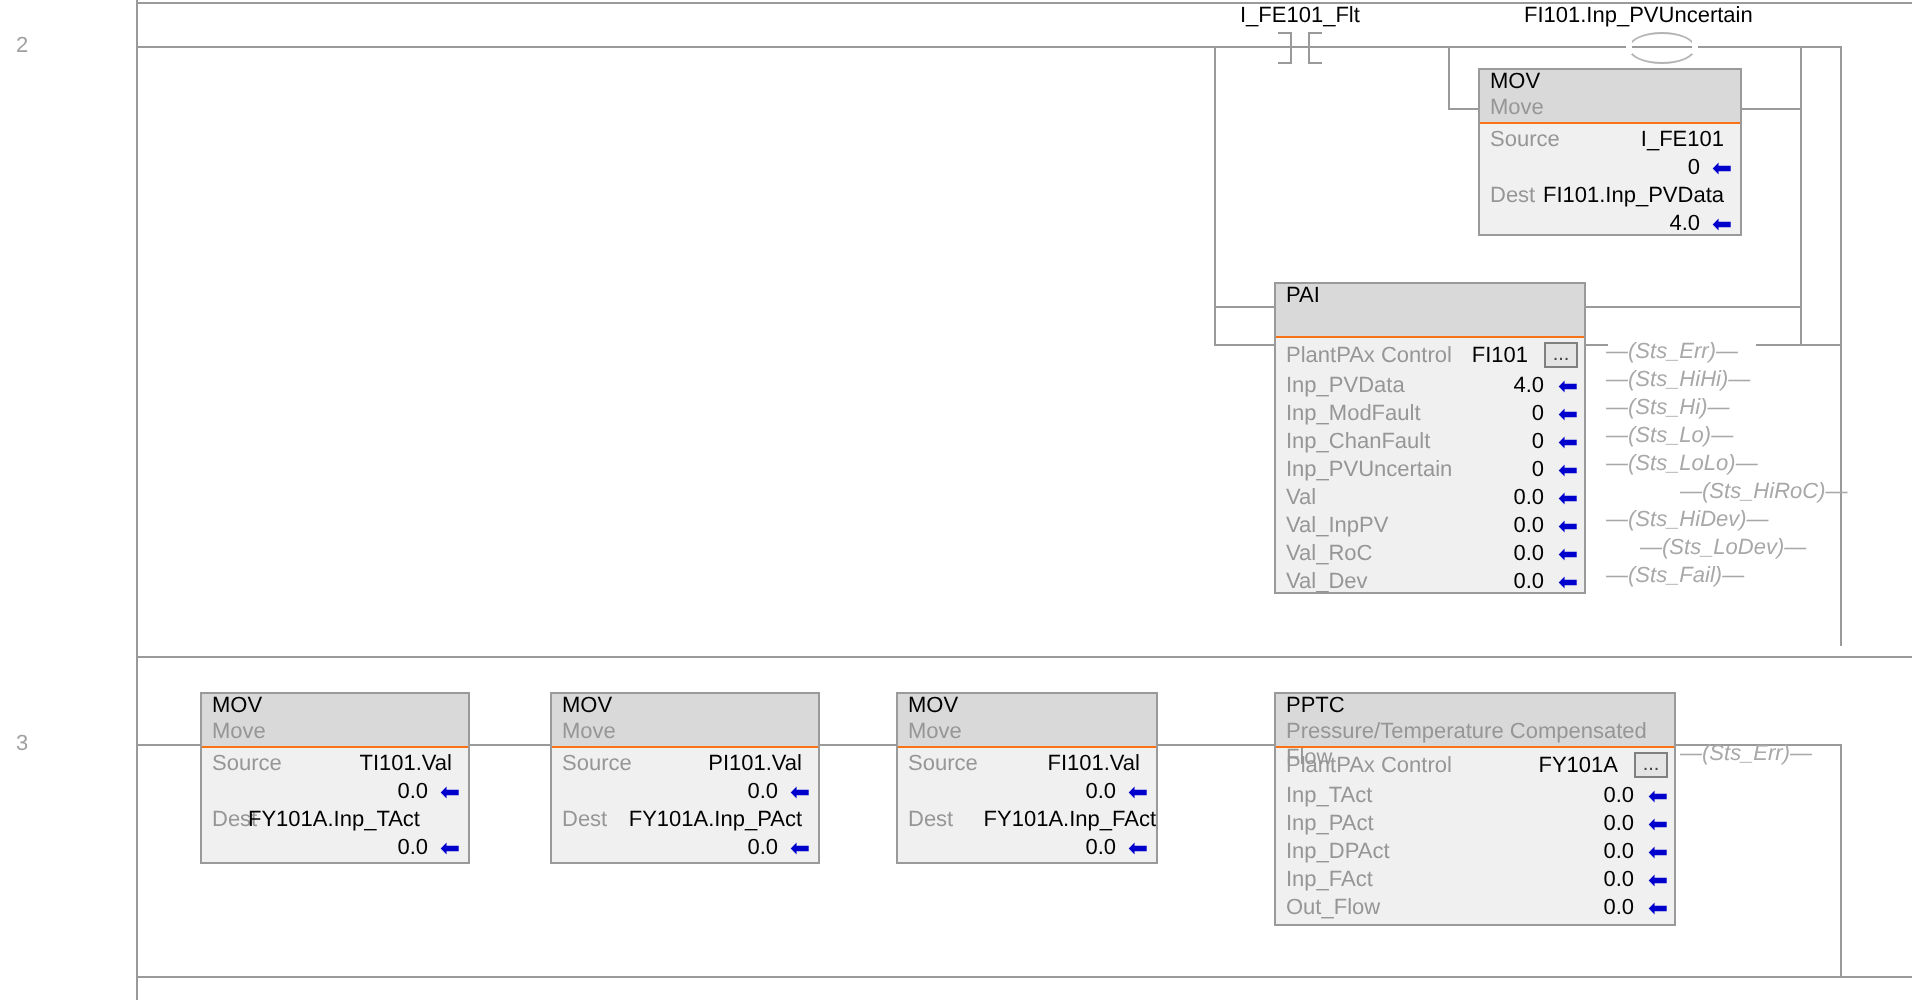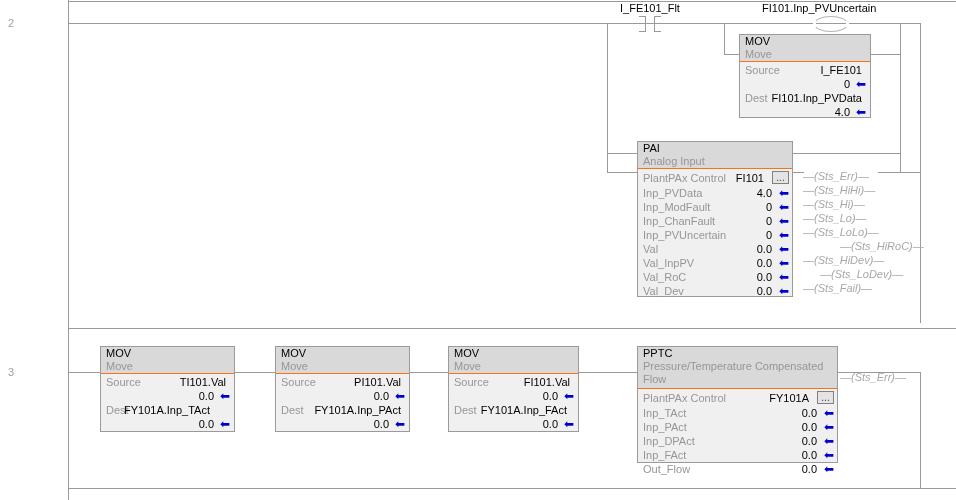--- a/index.html
+++ b/index.html
@@ -115,21 +115,20 @@
     <div class="row">
       <span class="vl" style="right:20px;">4.0</span>
       <span class="arrow" style="right:4px;">⬅</span>
     </div>
   </div>
 </div>
 
 <div class="blk" style="left:637px;top:141px;width:156px;height:156px;">
   <div class="hdr" style="height:27px;">
     <span class="t1">PAI</span>
-    <span class="t2">Analog Input</span>
   </div>
   <div class="body">
     <div class="row" style="height:16px;line-height:16px;">
       <span class="nm">PlantPAx Control</span>
       <span class="nm2" style="right:28px;">FI101</span>
       <span class="dots" style="right:3px;top:1px;">...</span>
     </div>
 
     <div class="row">
       <span class="nm">Inp_PVData</span>
@@ -261,31 +260,31 @@
     <div class="row">
       <span class="nm">Source</span>
       <span class="nm2" style="right:8px;">FI101.Val</span>
     </div>
     <div class="row">
       <span class="vl" style="right:20px;">0.0</span>
       <span class="arrow" style="right:4px;">⬅</span>
     </div>
     <div class="row">
       <span class="nm">Dest</span>
-      <span class="nm2" style="right:11px;">FY101A.Inp_FAct</span>
+      <span class="nm2" style="right:0;">FY101A.Inp_FAct</span>
     </div>
     <div class="row">
       <span class="vl" style="right:20px;">0.0</span>
       <span class="arrow" style="right:4px;">⬅</span>
     </div>
   </div>
 </div>
 
 <div class="blk" style="left:637px;top:346px;width:201px;height:117px;">
-  <div class="hdr" style="height:42px;">
+  <div class="hdr" style="height:27px;">
     <span class="t1">PPTC</span>
     <span class="t2">Pressure/Temperature Compensated Flow</span>
   </div>
   <div class="body">
     <div class="row" style="height:16px;line-height:16px;">
       <span class="nm">PlantPAx Control</span>
       <span class="nm2" style="right:28px;">FY101A</span>
       <span class="dots" style="right:3px;top:1px;">...</span>
     </div>
     <div class="row">

